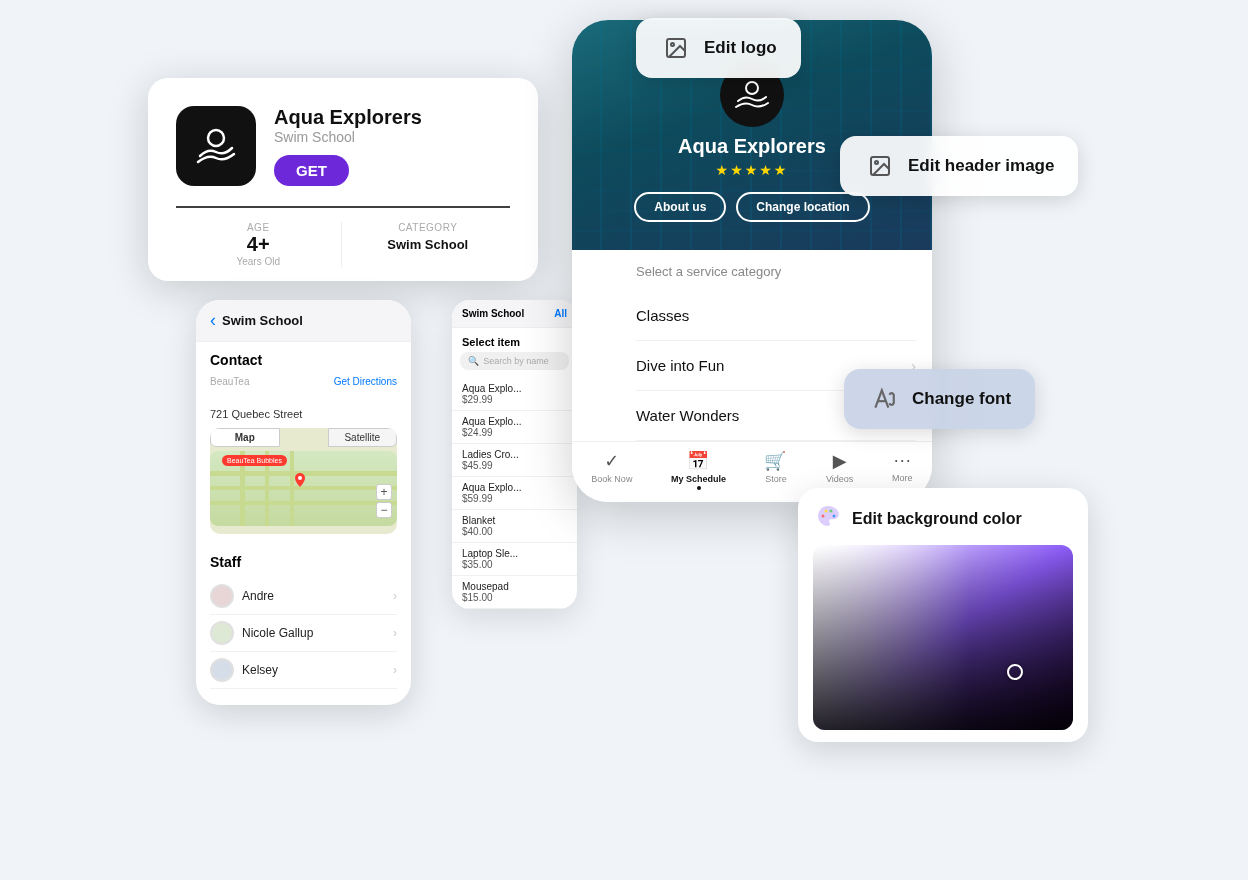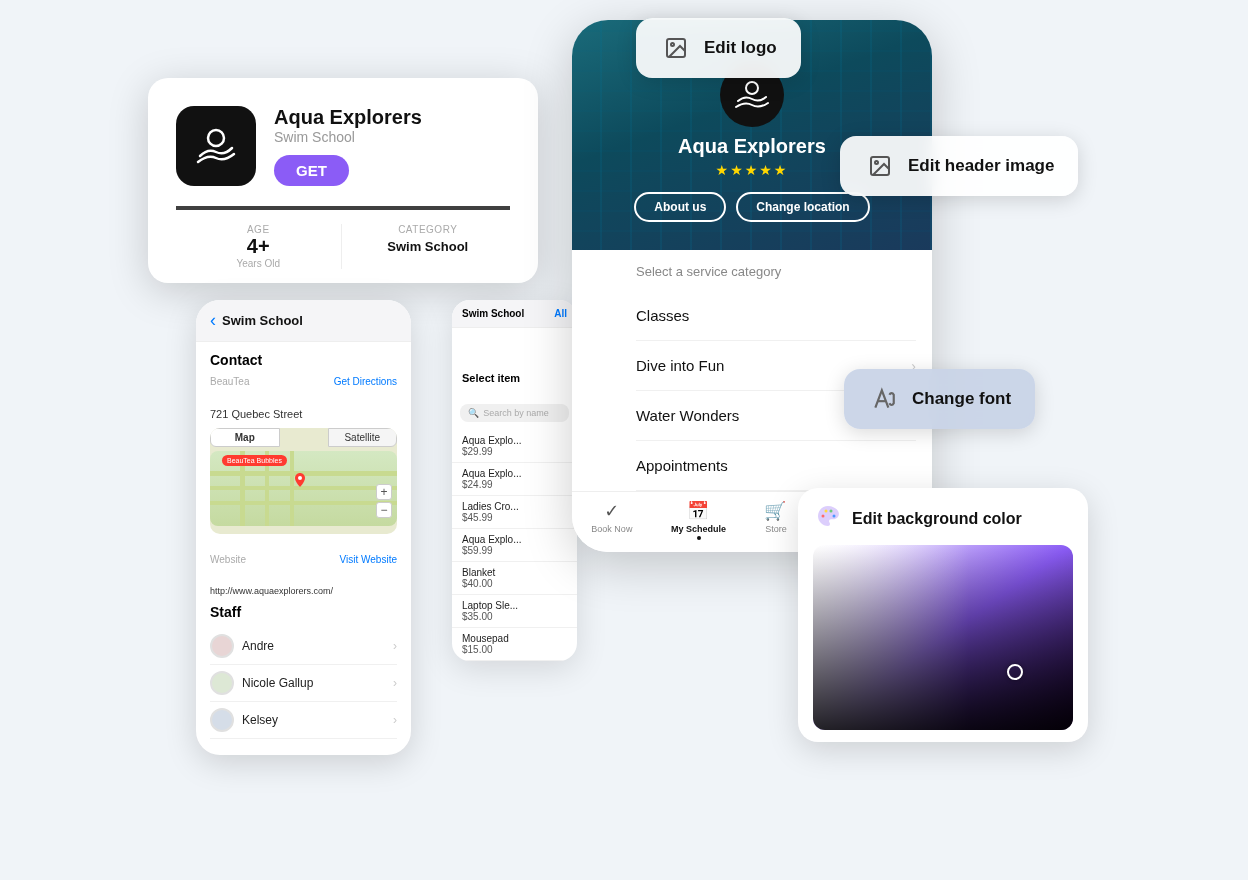--- a/index.html
+++ b/index.html
@@ -45,33 +45,33 @@
       font-size: 20px;
       font-weight: 700;
       color: #111;
     }
     .app-meta .subtitle {
       font-size: 14px;
       color: #999;
       margin-bottom: 10px;
     }
     .get-btn {
-      background: #8b5cf6;
+      background: #6d28d9;
       color: #fff;
       border: none;
       border-radius: 20px;
       padding: 7px 22px;
       font-size: 15px;
       font-weight: 700;
       cursor: pointer;
     }
     .appstore-stats {
       display: flex;
       gap: 4px;
-      border-top: 4px solid #404040;
+      border-top: 2px solid #404040;
       padding: 14px 0;
     }
     .stat-col {
       flex: 1;
       text-align: center;
       border-right: 1px solid #eee;
       padding: 0 8px;
     }
     .stat-col:last-child { border-right: none; }
     .stat-label {
@@ -229,21 +229,21 @@
     .phone-right-header {
       background: #f5f5f7;
       padding: 8px 10px;
       border-bottom: 1px solid #eee;
       display: flex;
       justify-content: space-between;
       align-items: center;
     }
     .phone-right-header span { font-size: 10px; font-weight: 600; }
     .phone-right-header .all-link { font-size: 10px; color: #007AFF; }
-    .select-item-label { font-size: 11px; font-weight: 600; padding: 8px 10px 20px; margin-top: 36px; }
+    .select-item-label { font-size: 11px; font-weight: 600; padding: 8px 10px 4px; }
     .search-bar-mini {
       margin: 0 8px 8px;
       background: #f0f0f0;
       border-radius: 8px;
       padding: 4px 8px;
       font-size: 9px;
       color: #aaa;
       display: flex;
       align-items: center;
       gap: 4px;
@@ -549,27 +549,20 @@
           </svg>
         </div>
         <div class="map-zoom">
           <div class="map-zoom-btn">+</div>
           <div class="map-zoom-btn">−</div>
         </div>
 
       </div>
     </div>
   </div>
-  <div style="padding: 0 14px; margin-bottom: 6px;">
-    <div class="address-row">
-      <span class="address-label">Website</span>
-      <span class="get-dir">Visit Website</span>
-    </div>
-    <div class="address-text" style="font-size:9px;">http://www.aquaexplorers.com/</div>
-  </div>
   <div class="staff-section">
     <h3>Staff</h3>
     <div class="staff-row">
       <div class="staff-avatar" style="background:#e8d5d5;"></div>
       <span class="staff-name">Andre</span>
       <span class="staff-chevron">›</span>
     </div>
     <div class="staff-row">
       <div class="staff-avatar" style="background:#dde8d5;"></div>
       <span class="staff-name">Nicole Gallup</span>
@@ -649,23 +642,20 @@
     <div class="service-item">
       <span class="service-item-name">Classes</span>
     </div>
     <div class="service-item">
       <span class="service-item-name">Dive into Fun</span>
       <span class="service-chevron">›</span>
     </div>
     <div class="service-item">
       <span class="service-item-name">Water Wonders</span>
     </div>
-    <div class="service-item">
-      <span class="service-item-name">Appointments</span>
-    </div>
   </div>
 
   <div class="phone-bottom-nav">
     <div class="nav-item">
       <span class="nav-icon">✓</span>
       <span class="nav-label">Book Now</span>
     </div>
     <div class="nav-item">
       <span class="nav-icon active">📅</span>
       <span class="nav-label active">My Schedule</span>

